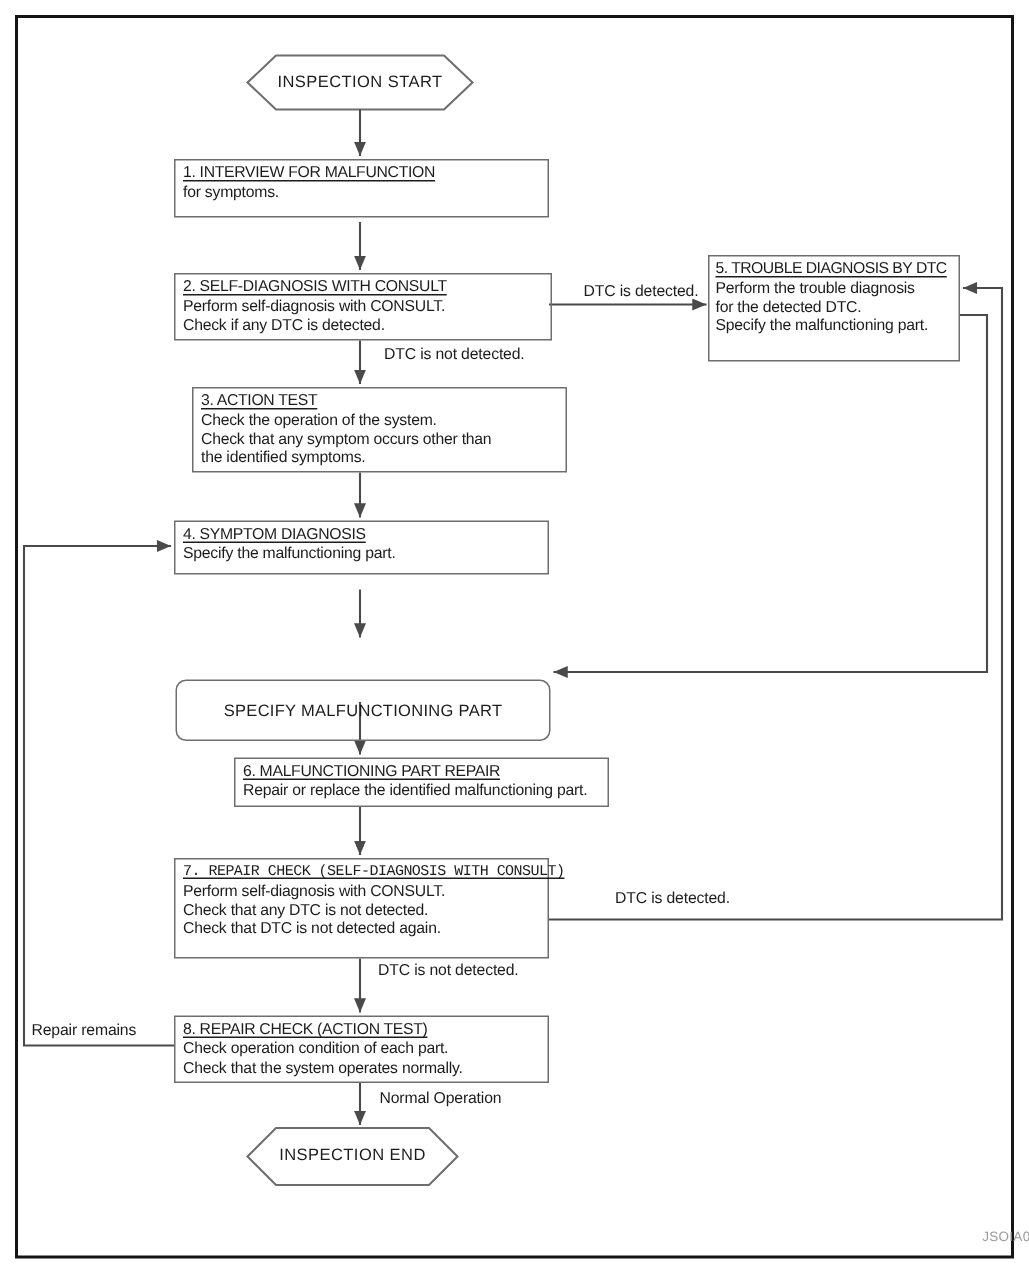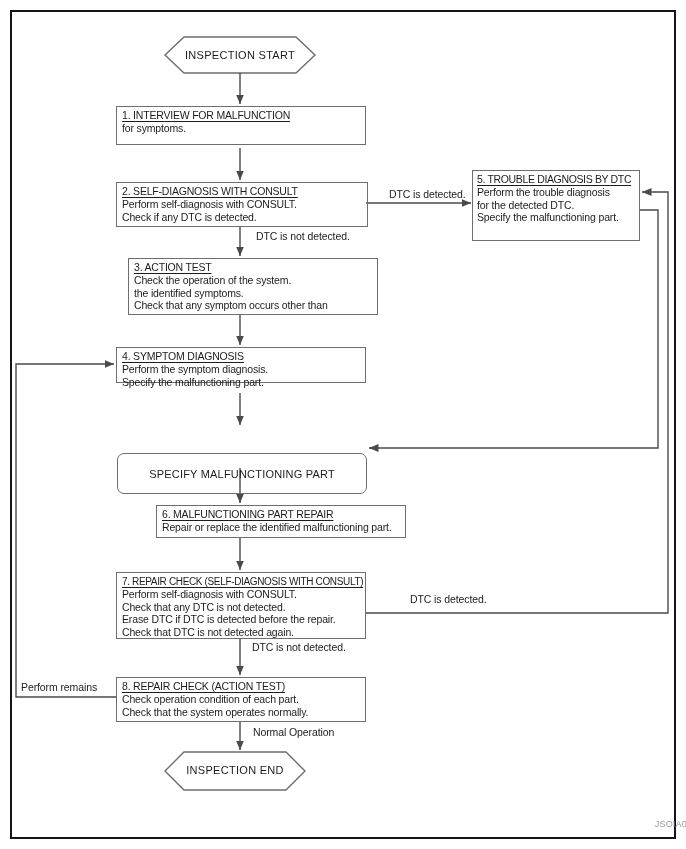--- a/index.html
+++ b/index.html
@@ -22,21 +22,21 @@
   .box {
     position:absolute; box-sizing:border-box; z-index:2;
     border:1.3px solid var(--box-border,#6e6e6e);
     padding:2px 5px 0 5px; background:transparent;
   }
   .box-title {
     font-size:10.5px; line-height:13px; letter-spacing:-0.2px;
     white-space:nowrap; text-decoration:underline; text-underline-offset:1.5px;
   }
   .box-line { font-size:10.5px; line-height:12.7px; letter-spacing:-0.15px; white-space:nowrap; }
-  .condensed { font-size:10px; letter-spacing:-0.35px; }
+  .condensed { font-size:10px; letter-spacing:-0.35px;font-family:Liberation Mono, monospace; }
   .tight { letter-spacing:-0.35px; }
   .rounded {
     border-radius:7px; text-align:center;
     font-size:11px; line-height:36px; letter-spacing:0.2px; white-space:nowrap;
   }
   .terminal-label { position:absolute; z-index:2; font-size:11px; letter-spacing:0.3px; text-align:center; white-space:nowrap; }
   .lbl { position:absolute; z-index:2; font-size:10.5px; letter-spacing:-0.1px; white-space:nowrap; }
   .watermark { position:absolute; z-index:2; font-size:9px; letter-spacing:0.2px; color:var(--watermark,#9b9b9b); }
 </style>
 </head>
@@ -89,53 +89,51 @@
   <div class="box" style="left:472px; top:170px; width:168px; height:71px; padding:2px 3px 0 4px;">
     <div class="box-title tight">5. TROUBLE DIAGNOSIS BY DTC</div>
     <div class="box-line">Perform the trouble diagnosis</div>
     <div class="box-line">for the detected DTC.</div>
     <div class="box-line">Specify the malfunctioning part.</div>
   </div>
 
   <div class="box" style="left:128px; top:258px; width:250px; height:57px;">
     <div class="box-title">3. ACTION TEST</div>
     <div class="box-line">Check the operation of the system.</div>
+    <div class="box-line">Check that any symptom occurs other than</div>
     <div class="box-line">the identified symptoms.</div>
-    <div class="box-line">Check that any symptom occurs other than</div>
   </div>
 
   <div class="box" style="left:116px; top:347px; width:250px; height:36px;">
     <div class="box-title">4. SYMPTOM DIAGNOSIS</div>
-    <div class="box-line">Perform the symptom diagnosis.</div>
     <div class="box-line">Specify the malfunctioning part.</div>
   </div>
 
   <div class="box rounded" style="left:117px; top:427px; width:250px; height:41px;margin-top:26px;">SPECIFY MALFUNCTIONING PART</div>
 
   <div class="box" style="left:116px; top:505px; width:250px; height:33px;margin-left:40px;">
     <div class="box-title">6. MALFUNCTIONING PART REPAIR</div>
     <div class="box-line">Repair or replace the identified malfunctioning part.</div>
   </div>
 
   <div class="box" style="left:116px; top:572px; width:250px; height:67px;">
     <div class="box-title condensed">7. REPAIR CHECK (SELF-DIAGNOSIS WITH CONSULT)</div>
     <div class="box-line">Perform self-diagnosis with CONSULT.</div>
     <div class="box-line">Check that any DTC is not detected.</div>
-    <div class="box-line">Erase DTC if DTC is detected before the repair.</div>
     <div class="box-line">Check that DTC is not detected again.</div>
   </div>
 
   <div class="box" style="left:116px; top:677px; width:250px; height:45px;">
     <div class="box-title">8. REPAIR CHECK (ACTION TEST)</div>
     <div class="box-line">Check operation condition of each part.</div>
     <div class="box-line">Check that the system operates normally.</div>
   </div>
 
   <div class="lbl" style="left:389px; top:188px;">DTC is detected.</div>
   <div class="lbl" style="left:256px; top:230px;">DTC is not detected.</div>
   <div class="lbl" style="left:410px; top:593px;">DTC is detected.</div>
   <div class="lbl" style="left:252px; top:641px;">DTC is not detected.</div>
-  <div class="lbl" style="left:21px; top:681px;">Perform remains</div>
+  <div class="lbl" style="left:21px; top:681px;">Repair remains</div>
   <div class="lbl" style="left:253px; top:726px;">Normal Operation</div>
 
   <div class="watermark" style="right:14px; top:819px;">JSOIA0485GB</div>
 
 </div>
 
 </body></html>

